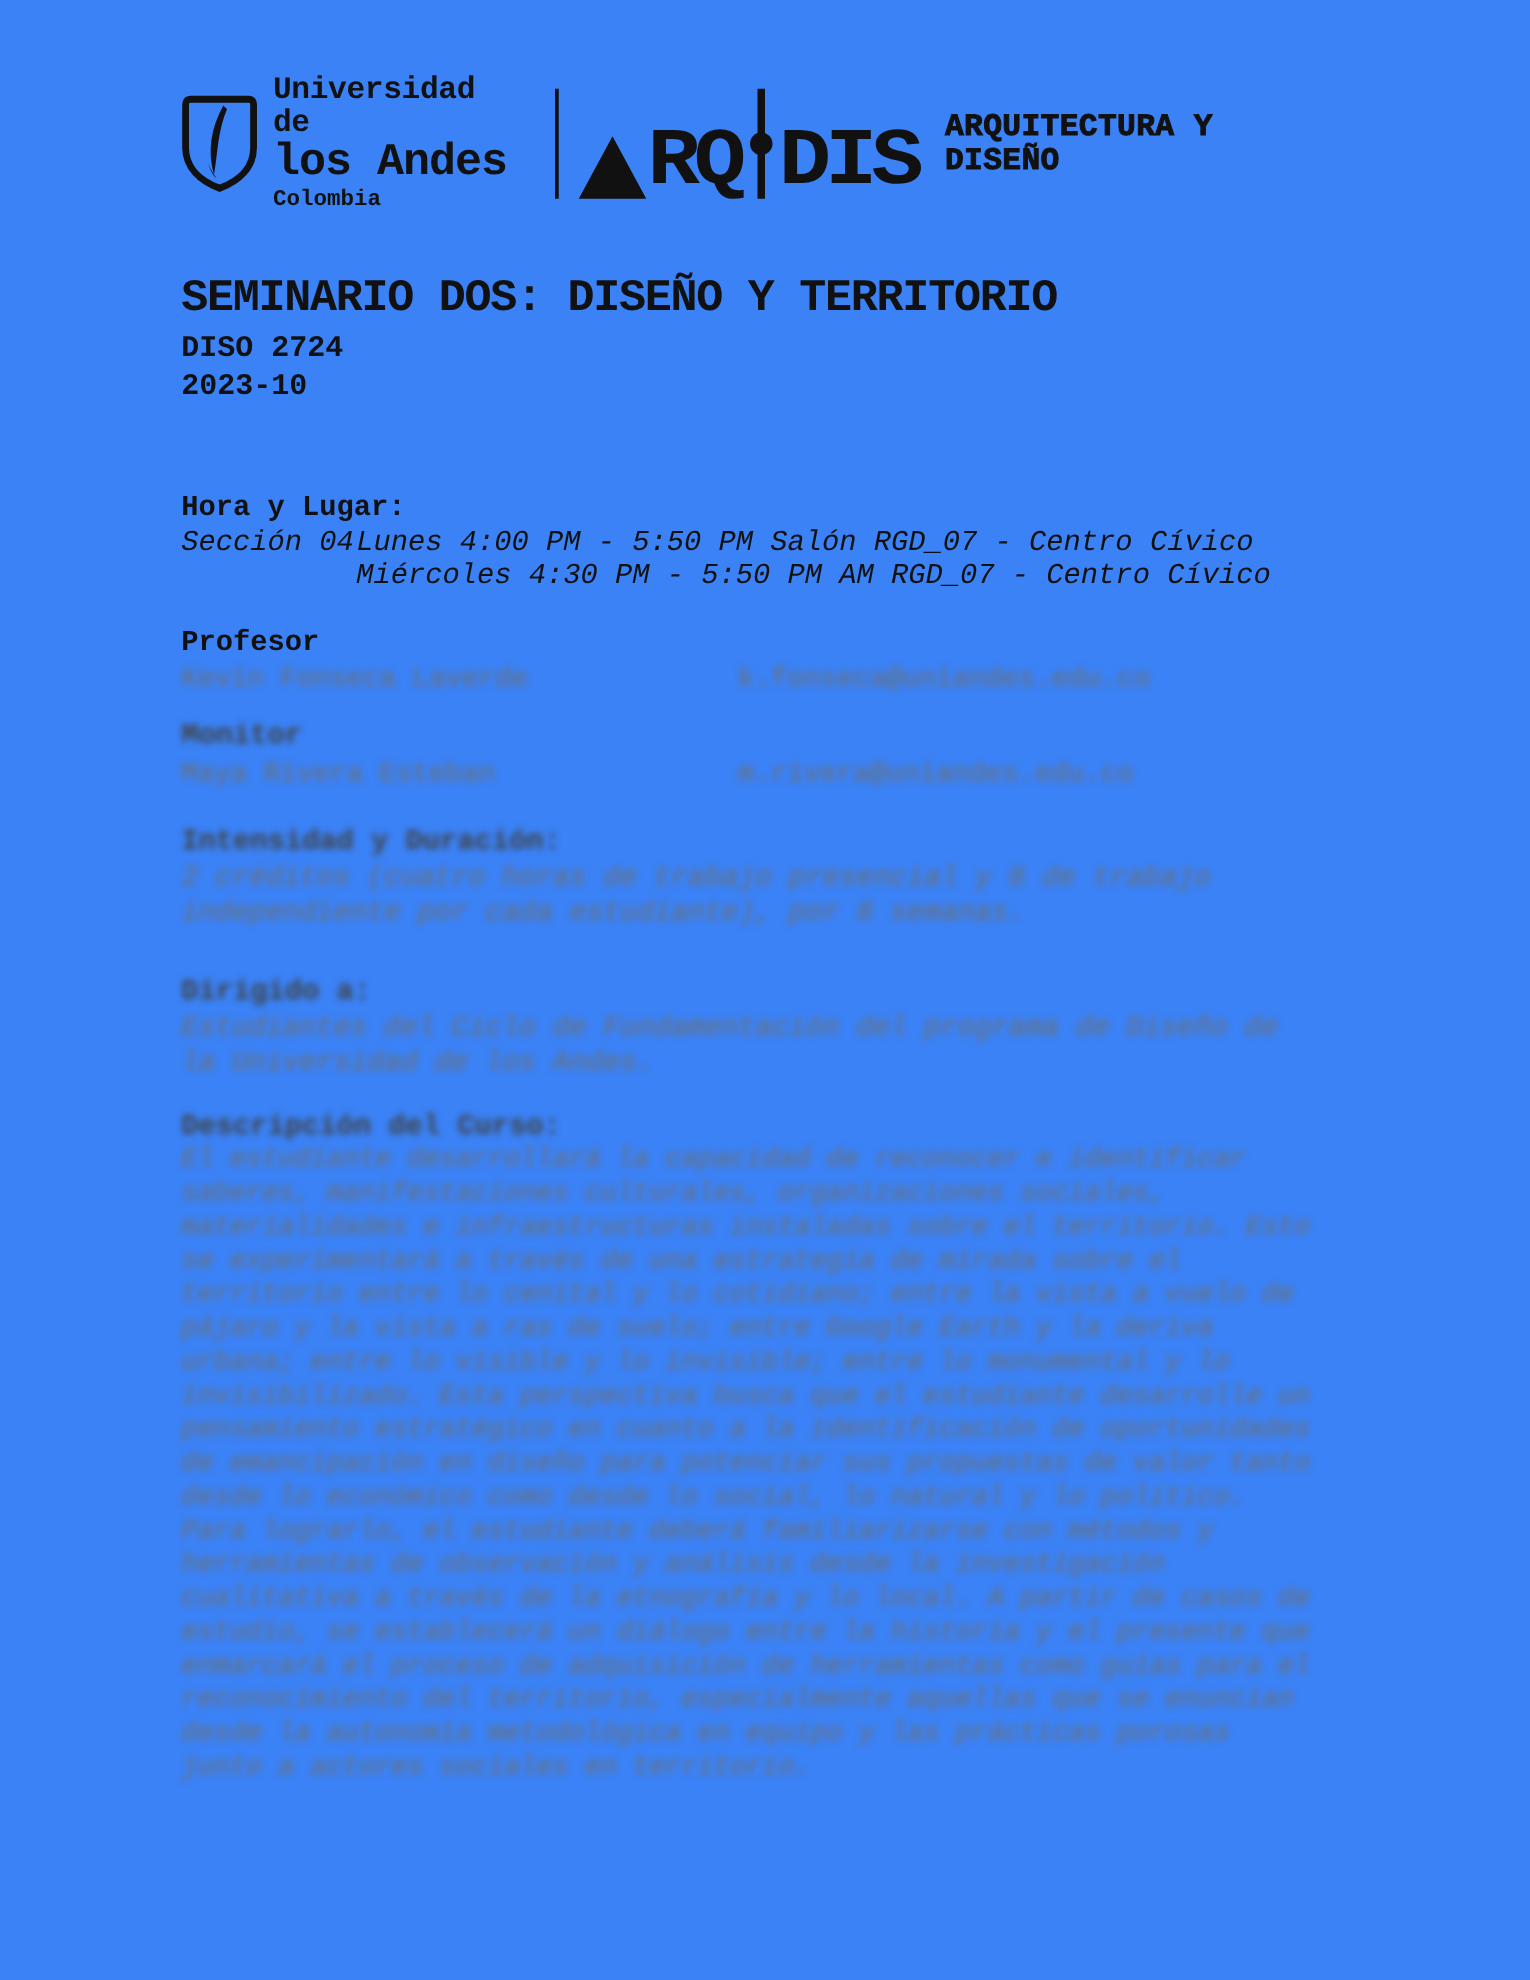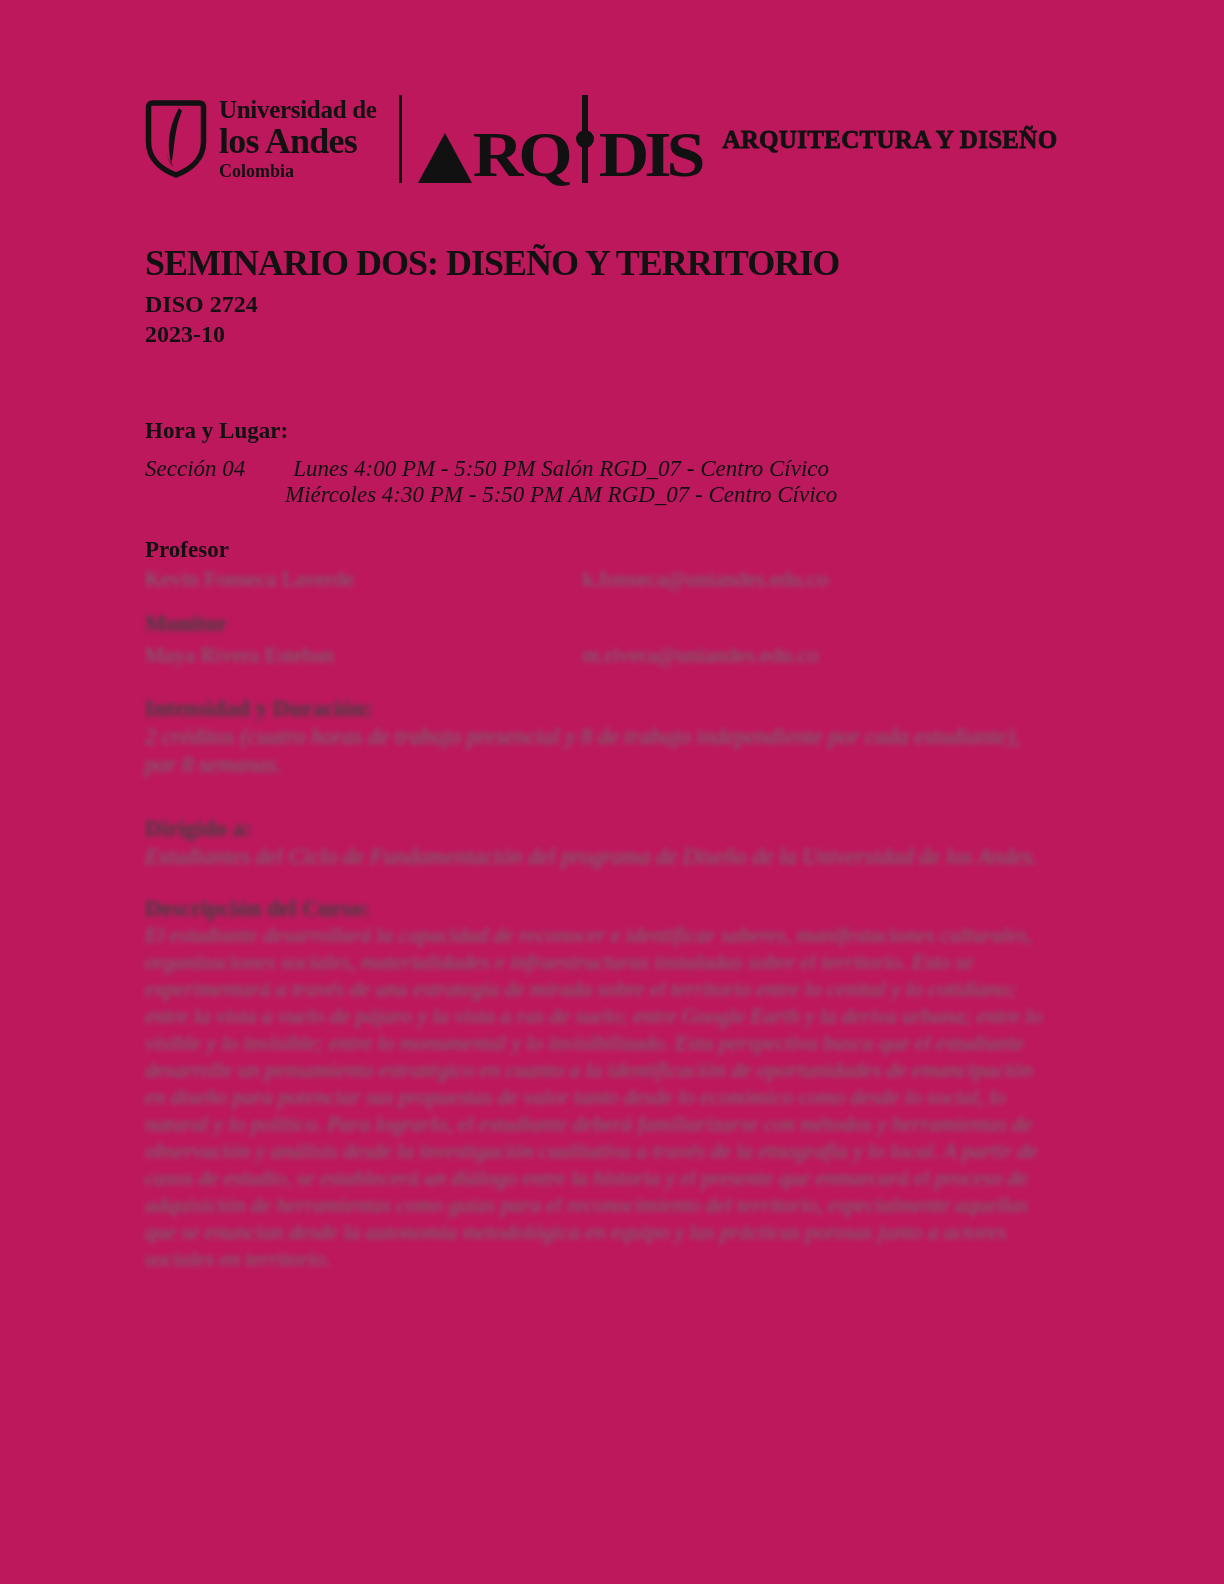--- a/index.html
+++ b/index.html
@@ -1,24 +1,24 @@
 <!DOCTYPE html>
 <html><head>
 <meta charset="utf-8">
 <style>
   html,body { margin:0; padding:0; background:#e8e8e8; }
   .page {
     position:relative;
     width:1224px; height:1584px;
     margin:0 auto;
-    background:#be185d;
-    font-family:Liberation Serif, serif;
+    background:#3b82f6;
+    font-family:Liberation Mono, monospace;
     color:#111111;
     box-sizing:border-box;
-    padding:88px 150px 0 145px;
+    padding:64px 150px 0 145px;
     overflow:hidden;
   }
 
   
   .header { display:flex; align-items:center; height:102px; }
   .uniandes { display:flex; align-items:center; }
   .uniandes svg { display:block; }
   .uniandes-text { margin-left:12px; font-weight:bold; }
   .uni-line1 { font-size:25px; line-height:27px; letter-spacing:-0.3px; }
   .uni-line2 { font-size:36px; line-height:36px; letter-spacing:-0.8px; }
@@ -57,23 +57,23 @@
 
   
   .sec-heading { font-size:23px; line-height:27px; font-weight:bold; }
   .mt-hora { margin-top:68px; }
   .mt-prof { margin-top:28px; }
   .mt-monitor { margin-top:19px; }
   .mt-intens { margin-top:28px; }
   .mt-dirigido { margin-top:36px; }
   .mt-descr { margin-top:24px; }
 
-  .sched { display:flex; margin-top:12px; font-style:italic; font-size:23px; line-height:26px; }
+  .sched { display:flex; margin-top:1px; font-style:italic; font-size:23px; line-height:26px; }
   .sched-label { min-width:140px; }
-  .sched-lines div { white-space:nowrap;text-align:center; }
+  .sched-lines div { white-space:nowrap; }
 
   .person-row { margin-top:3px; font-size:22px; line-height:25px; }
   .person-row.second { margin-top:5px; }
   .person-name { display:inline-block; width:432px; }
 
   .body-it {
     margin:1px 0 0 0; font-style:italic; font-size:22.5px; line-height:28px; width:905px;
   }
   .descr-body {
     margin:0; font-style:italic; font-size:21.5px; line-height:27px; width:905px;

